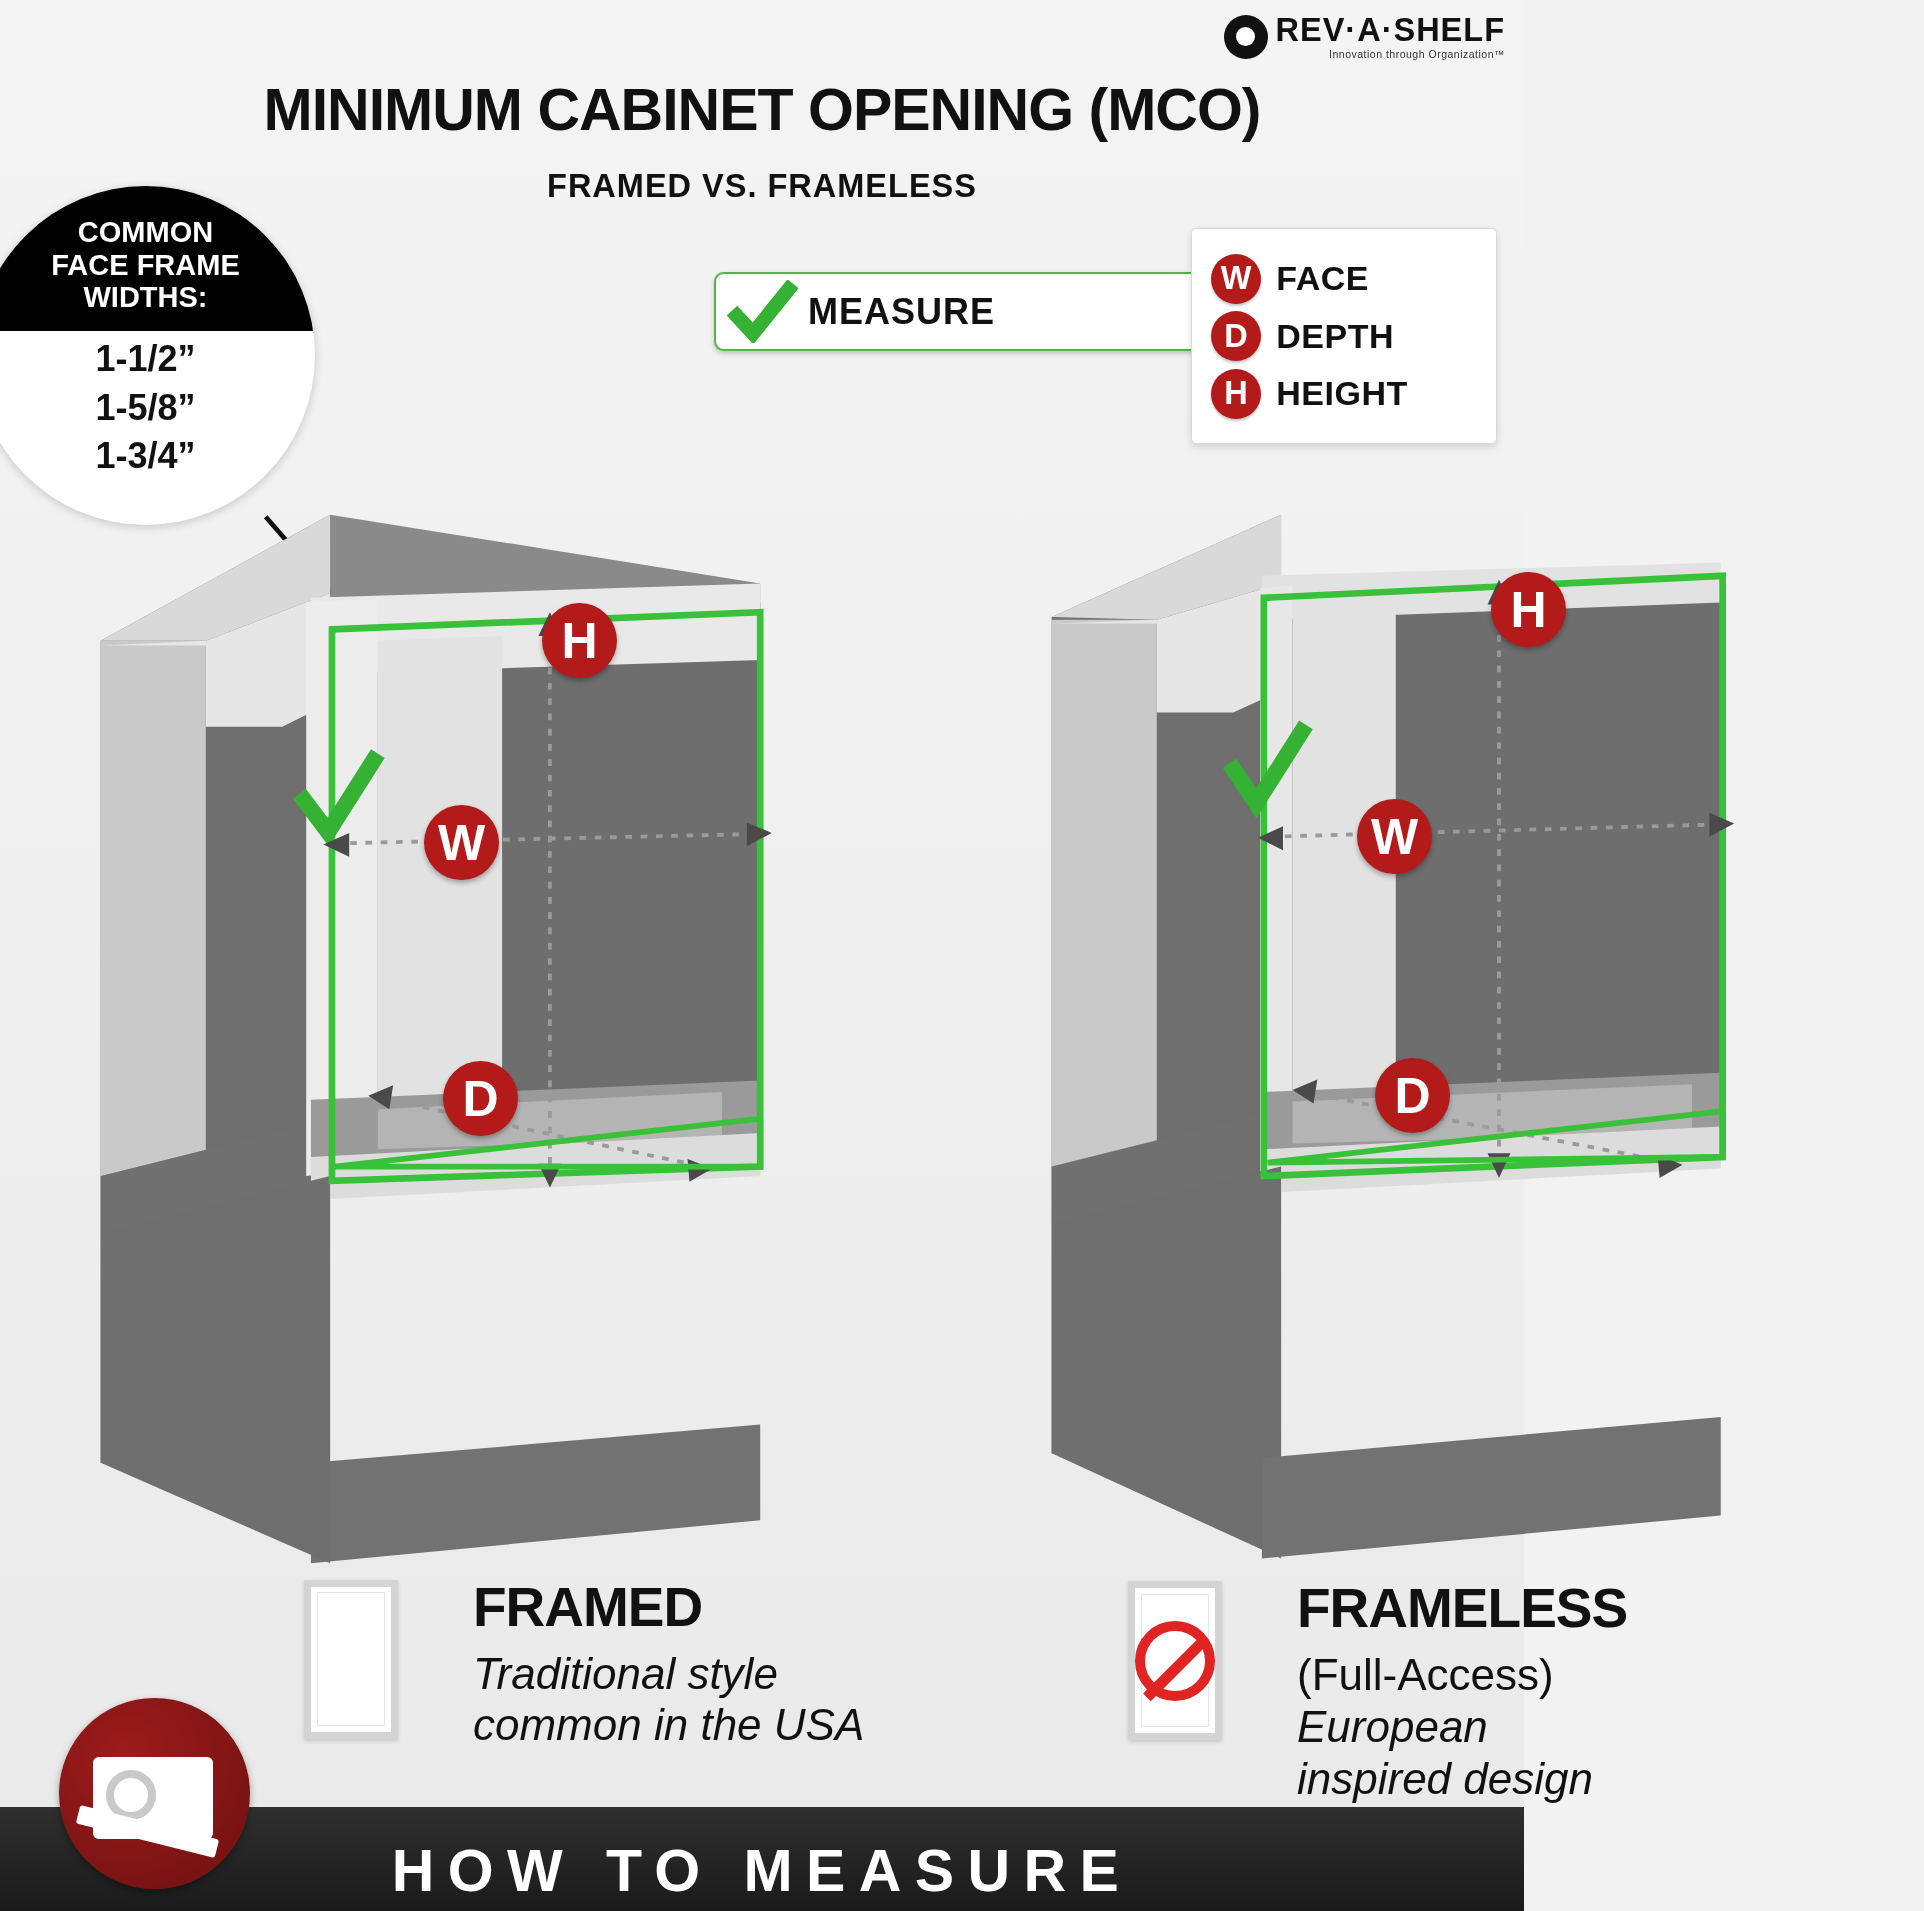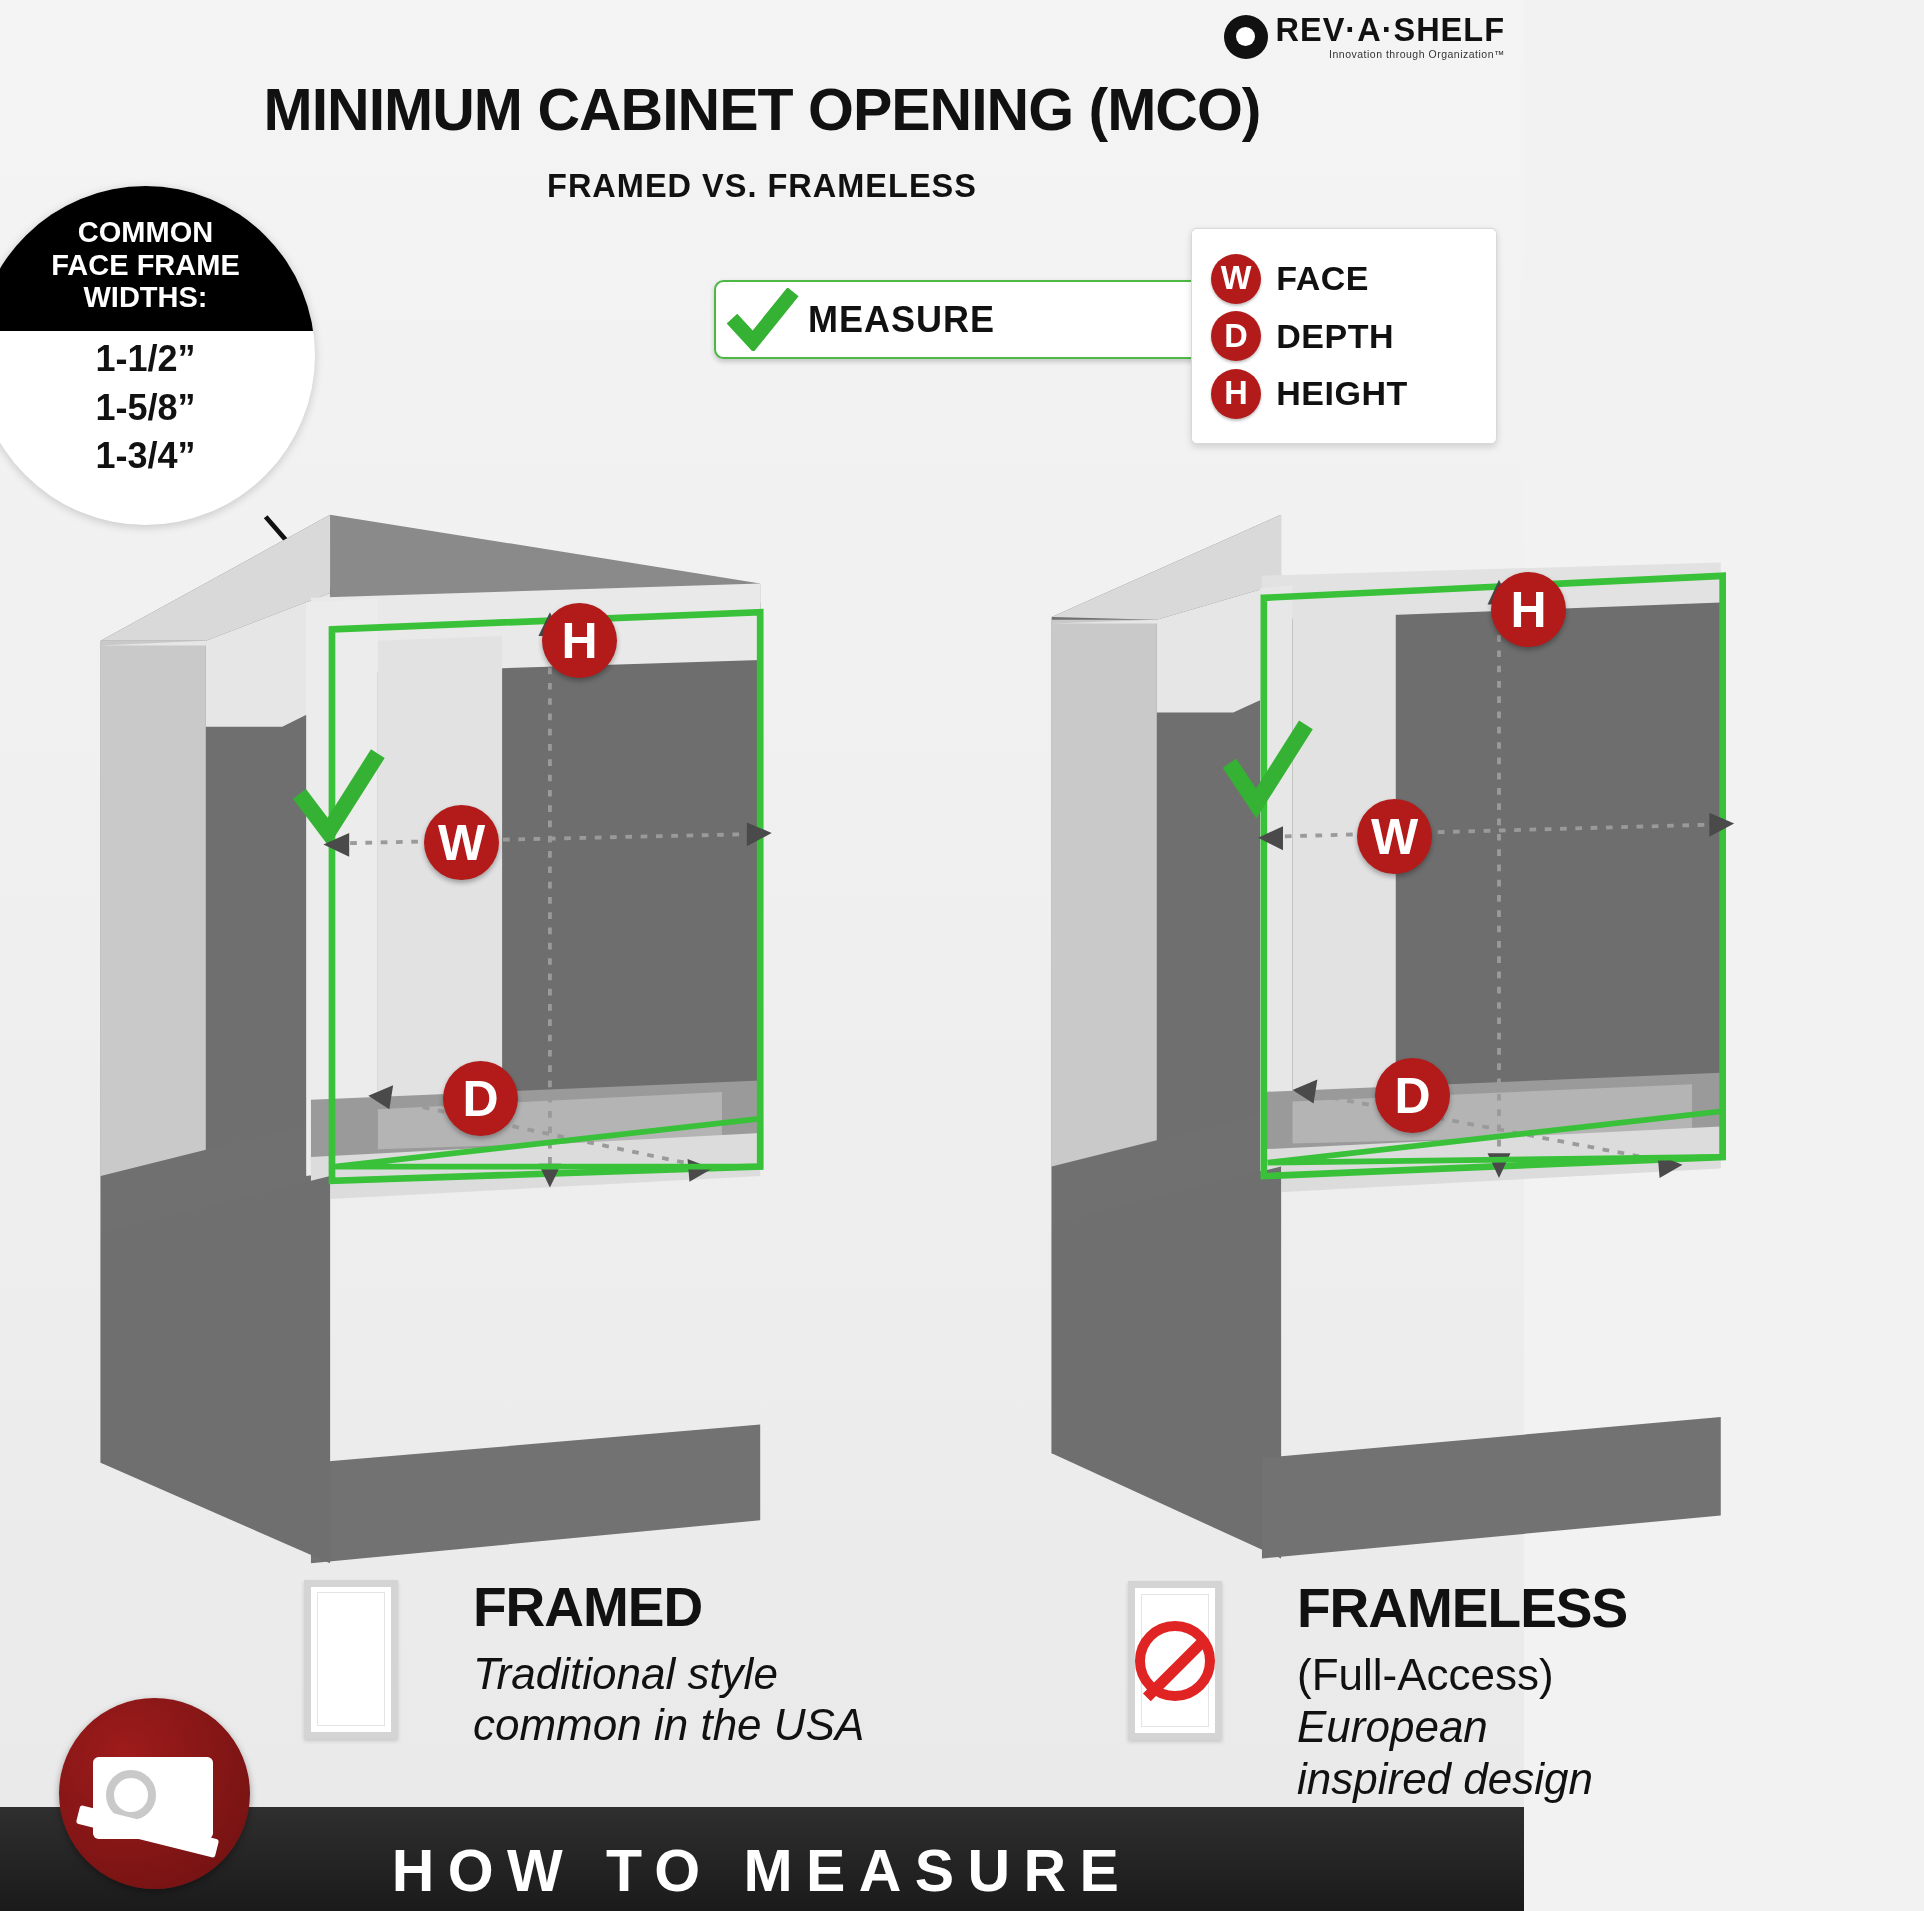--- a/index.html
+++ b/index.html
@@ -61,21 +61,21 @@
   .bubble-list{
     position:absolute;left:0;top:149px;width:100%;text-align:center;
     font-weight:bold;font-size:36px;color:#111;line-height:1.35;
   }
   .bubble-pointer{
     position:absolute;left:258px;top:507px;width:153px;height:163px;pointer-events:none;
   }
 
   
   .measure-box{
-    position:absolute;left:714px;top:280px;width:488px;height:75px;
+    position:absolute;left:714px;top:272px;width:488px;height:75px;
     background:#fff;border:2.9px solid #4cb944;border-radius:9.6px;
     box-shadow:0 2.9px 5.7px rgba(0,0,0,.18);
     display:flex;align-items:center;
   }
   .measure-check{
     width:92px;height:75px;display:flex;align-items:center;justify-content:center;
   }
   .measure-label{
     font-size:36px;font-weight:bold;color:#111;letter-spacing:1px;
   }

